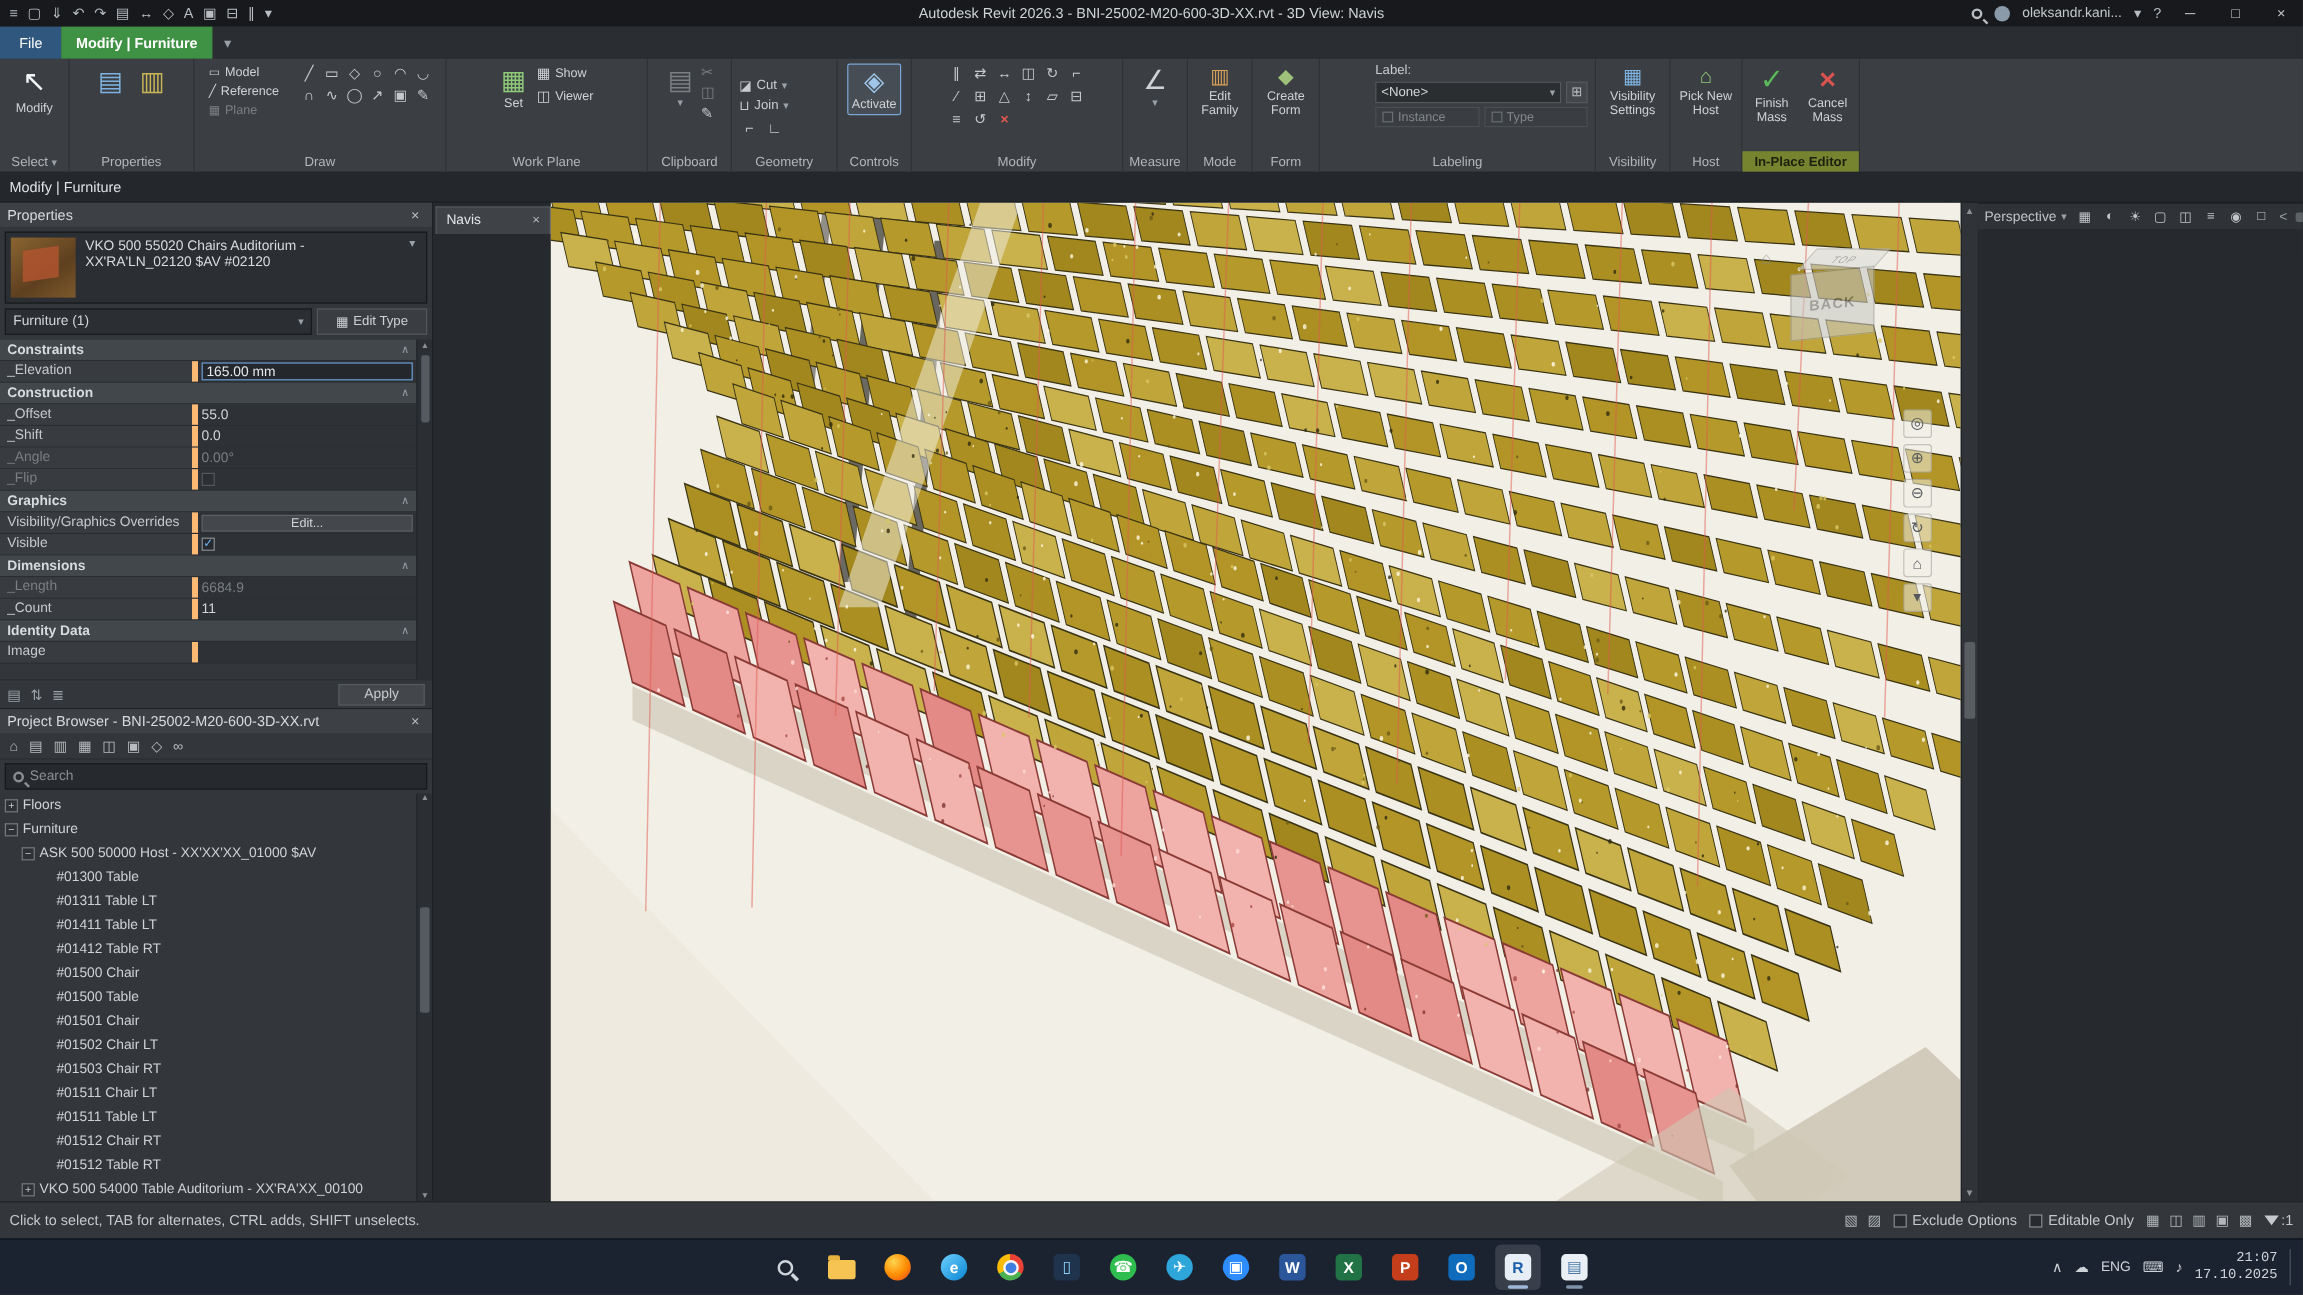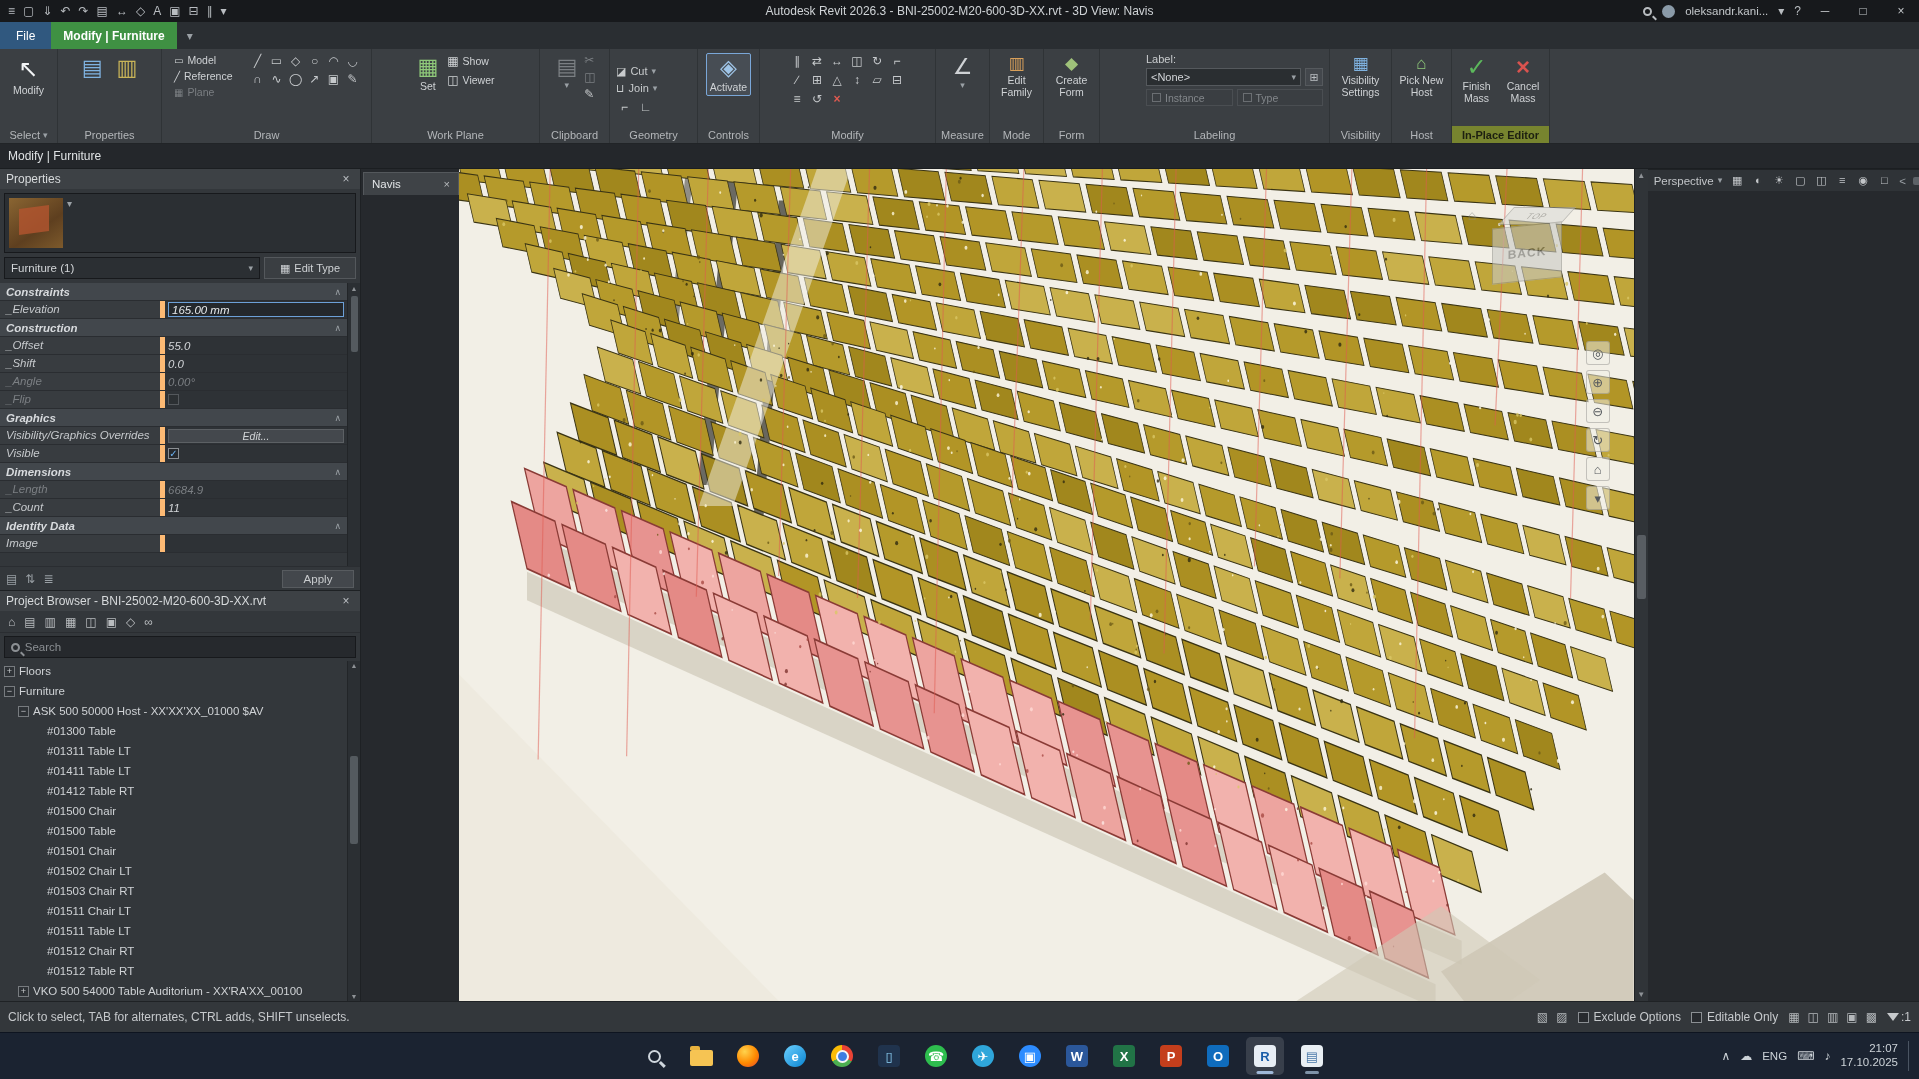--- a/index.html
+++ b/index.html
@@ -74,21 +74,21 @@
 
 .props{height:421px;flex:0 0 auto;display:flex;flex-direction:column;min-height:0;}
 .typebox{margin:4px 4px 2px 4px;height:60px;background:#2b2f33;border:1px solid #17191c;display:flex;flex:0 0 auto;}
 .thumb{width:54px;height:50px;margin:4px;background:linear-gradient(145deg,#8a6532,#5e3f1f 60%,#7d5a2c);position:relative;flex:0 0 auto;}
 .thumb::after{content:"";position:absolute;left:10px;top:9px;width:30px;height:26px;background:#b4552f;transform:skewY(-8deg);opacity:.8;}
 .typetext{flex:1;padding:4px 4px 0 4px;font-size:11.5px;color:#d9dcde;line-height:1.25;overflow:hidden;}
 .typecaret{width:14px;color:#9aa0a5;font-size:10px;padding-top:4px;}
 .selrow{margin:2px 4px;display:flex;gap:4px;height:22px;flex:0 0 auto;}
 .famsel{flex:1;background:#2b2f33;border:1px solid #17191c;display:flex;align-items:center;justify-content:space-between;padding:0 6px;font-size:11.5px;color:#d2d5d8;}
 .edittype{width:92px;background:#3a3e42;border:1px solid #54585c;color:#cfd2d5;font-size:11px;display:flex;align-items:center;justify-content:center;gap:4px;}
-.gridwrap{flex:1;display:flex;min-height:0;margin-top:2px;font-style:italic;}
+.gridwrap{flex:1;display:flex;min-height:0;margin-top:2px;}
 .pgrid{flex:1;overflow:hidden;font-size:11.5px;}
 .prow{display:flex;height:18px;border-bottom:1px solid #2a2d31;align-items:stretch;}
 .prow.pgroup{background:#42474c;font-weight:bold;color:#d8dbde;justify-content:space-between;align-items:center;padding:0 6px;}
 .gchev{font-size:9px;color:#9aa0a5;font-weight:normal;}
 .plab{width:165px;flex:0 0 auto;background:#383c40;border-right:5px solid #fdba74;color:#c6c9cc;padding-left:6px;line-height:17px;overflow:hidden;white-space:nowrap;}
 .pval{flex:1;background:#2e3236;display:flex;align-items:center;padding:0 3px;color:#d2d5d8;overflow:hidden;}
 .pval .sel{border:1px solid #6ca0d8;background:#24282c;height:15px;display:flex;align-items:center;flex:1;padding:0 3px;color:#e6e9eb;}
 .dis{color:#7b7f83 !important;}
 .pbtn{flex:1;height:14px;background:#44484d;border:1px solid #5c6064;color:#d2d5d8;font-size:10.5px;display:flex;align-items:center;justify-content:center;}
 .pcb{width:11px;height:11px;border:1px solid #8b8f93;background:#26292d;font-size:10px;line-height:9px;text-align:center;color:#6cb2f0;}
@@ -161,21 +161,21 @@
 .ic.chrome{position:relative;}
 .ic.chrome::after{content:"";position:absolute;width:9px;height:9px;border-radius:50%;background:#3f7de0;border:2px solid #f5f5f5;}
 .ic.win{display:grid;grid-template-columns:1fr 1fr;grid-template-rows:1fr 1fr;gap:2px;width:19px;height:19px;}
 .ic.win i{background:#5fb2f2;}
 .ic.folder{width:23px;height:16px;background:#f6c453;border-radius:2px;position:relative;margin-top:4px;}
 .ic.folder::before{content:"";position:absolute;top:-4px;left:0;width:10px;height:4px;background:#e8b23e;border-radius:2px 2px 0 0;}
 .ic.glassbig{width:13px;height:13px;border:2.5px solid #cfd6dd;border-radius:50%;position:relative;}
 .ic.glassbig::after{content:"";position:absolute;width:7px;height:2.5px;background:#cfd6dd;transform:rotate(45deg);left:9px;top:11px;}
 .tb-tray{position:absolute;right:8px;top:0;bottom:0;display:flex;align-items:center;gap:10px;color:#cdd3d8;font-size:11.5px;}
 .trico{font-size:12px;}
-.clock{text-align:right;line-height:1.2;font-size:11.5px;}
+.clock{text-align:right;line-height:1.2;font-size:11.5px;font-family:Liberation Mono, monospace;}
 .showdesk{width:3px;height:30px;border-left:1px solid #4a5462;display:inline-block;}
 </style>
 </head>
 <body>
 
 <div class="app">
 
   <div class="titlebar">
     <div class="qat" id="qat">
         <span class="qicon">≡</span>
@@ -481,20 +481,21 @@
   <div class="main">
     <div class="left">
 
       <div class="props">
         <div class="panelhdr">
           <span>Properties</span>
           <span class="hx">×</span>
         </div>
         <div class="typebox">
           <div class="thumb"></div>
+          <div class="typetext">VKO 500 55020 Chairs Auditorium - XX'RA'LN_02120 $AV #02120</div>
           <div class="typecaret">▾</div>
         </div>
         <div class="selrow">
           <div class="famsel">
             <span>Furniture (1)</span>
             <span class="caret">▾</span>
           </div>
           <div class="edittype">
             <span class="mi">▦</span>
             <span>Edit Type</span>

